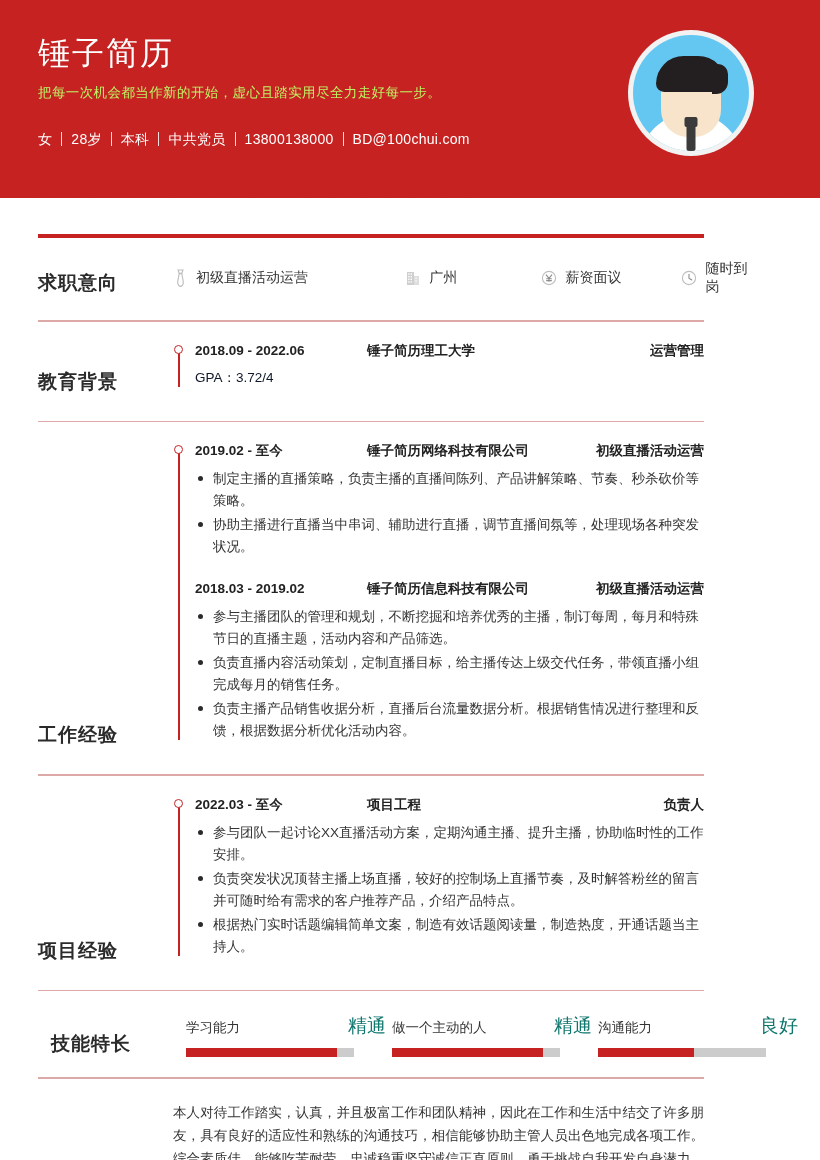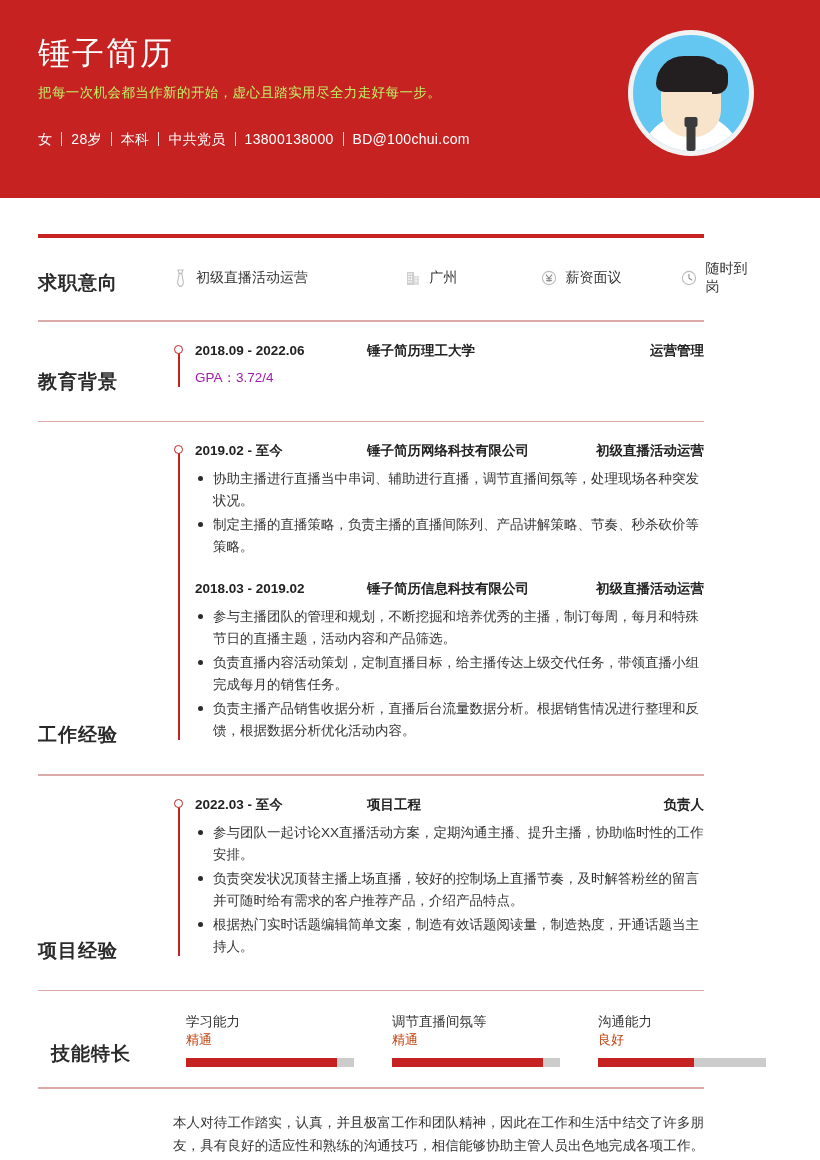--- a/index.html
+++ b/index.html
@@ -123,39 +123,39 @@
   .tl-dot {
     position: absolute; left: 1px; top: 3px;
     width: 9px; height: 9px; border-radius: 50%;
     border: 1.5px solid #c62222; background: #fff;
   }
   .entry { margin-bottom: 6px; }
   .entry-head { display: flex; align-items: baseline; font-weight: bold; font-size: 13.5px; color: #222; }
   .e-date { width: 172px; flex: 0 0 172px; }
   .e-org  { flex: 1; }
   .e-role { text-align: right; white-space: nowrap; }
-  .sub-lines { margin-top: 7px; font-size: 13.5px; color: #a21caf; line-height: 22px; }
+  .sub-lines { margin-top: 7px; font-size: 13.5px; color: #0f172a; line-height: 22px; }
 
   ul.bullets { list-style: none; margin-top: 8px; }
   ul.bullets li {
     position: relative; padding-left: 18px;
     font-size: 13.5px; line-height: 22px; color: #333; margin-bottom: 2px;
   }
   ul.bullets li:before {
     content: ""; position: absolute; left: 3px; top: 8px;
     width: 5px; height: 5px; border-radius: 50%; background: #2b2b2b;
   }
   .entry-gap { height: 16px; }
 
   
   .sec-skill { padding: 22px 0 20px 0; margin-left: 13px; }
   .skills { display: flex; }
   .skill { width: 200px; margin-right: 6px; }
-  .skill-top { display: flex; justify-content: space-between; align-items: baseline; font-size: 13.5px; color: #333; flex-direction: column; }
-  .skill-lvl { font-size: 13px; color: #c2410c; }
+  .skill-top { display: flex; justify-content: space-between; align-items: baseline; font-size: 13.5px; color: #333; }
+  .skill-lvl { font-size: 19px; color: #0f766e; }
   .bar { margin-top: 9px; height: 9px; background: #cccccc; width: 168px; }
   .bar-fill { height: 100%; background: #c62222; }
 
   
   .sec-eval { padding: 22px 0 20px 0; }
   .eval-text { font-size: 13.5px; line-height: 23px; color: #333; text-align: justify; }
 </style>
 </head>
 <body>
 
@@ -287,22 +287,22 @@
         <div class="tl">
           <span class="tl-dot"></span>
 
           <div class="entry">
             <div class="entry-head">
               <span class="e-date">2019.02 - 至今</span>
               <span class="e-org">锤子简历网络科技有限公司</span>
               <span class="e-role">初级直播活动运营</span>
             </div>
             <ul class="bullets">
+              <li>制定主播的直播策略，负责主播的直播间陈列、产品讲解策略、节奏、秒杀砍价等策略。</li>
               <li>协助主播进行直播当中串词、辅助进行直播，调节直播间氛等，处理现场各种突发状况。</li>
-              <li>制定主播的直播策略，负责主播的直播间陈列、产品讲解策略、节奏、秒杀砍价等策略。</li>
             </ul>
           </div>
 
           <div class="entry-gap"></div>
 
           <div class="entry">
             <div class="entry-head">
               <span class="e-date">2018.03 - 2019.02</span>
               <span class="e-org">锤子简历信息科技有限公司</span>
               <span class="e-role">初级直播活动运营</span>
@@ -351,21 +351,21 @@
               <span>学习能力</span>
               <span class="skill-lvl">精通</span>
             </div>
             <div class="bar">
               <div class="bar-fill" style="width: 90%;"></div>
             </div>
           </div>
 
           <div class="skill">
             <div class="skill-top">
-              <span>调节直播间氛等</span>
+              <span>做一个主动的人</span>
               <span class="skill-lvl">精通</span>
             </div>
             <div class="bar">
               <div class="bar-fill" style="width: 90%;"></div>
             </div>
           </div>
 
           <div class="skill">
             <div class="skill-top">
               <span>沟通能力</span>

